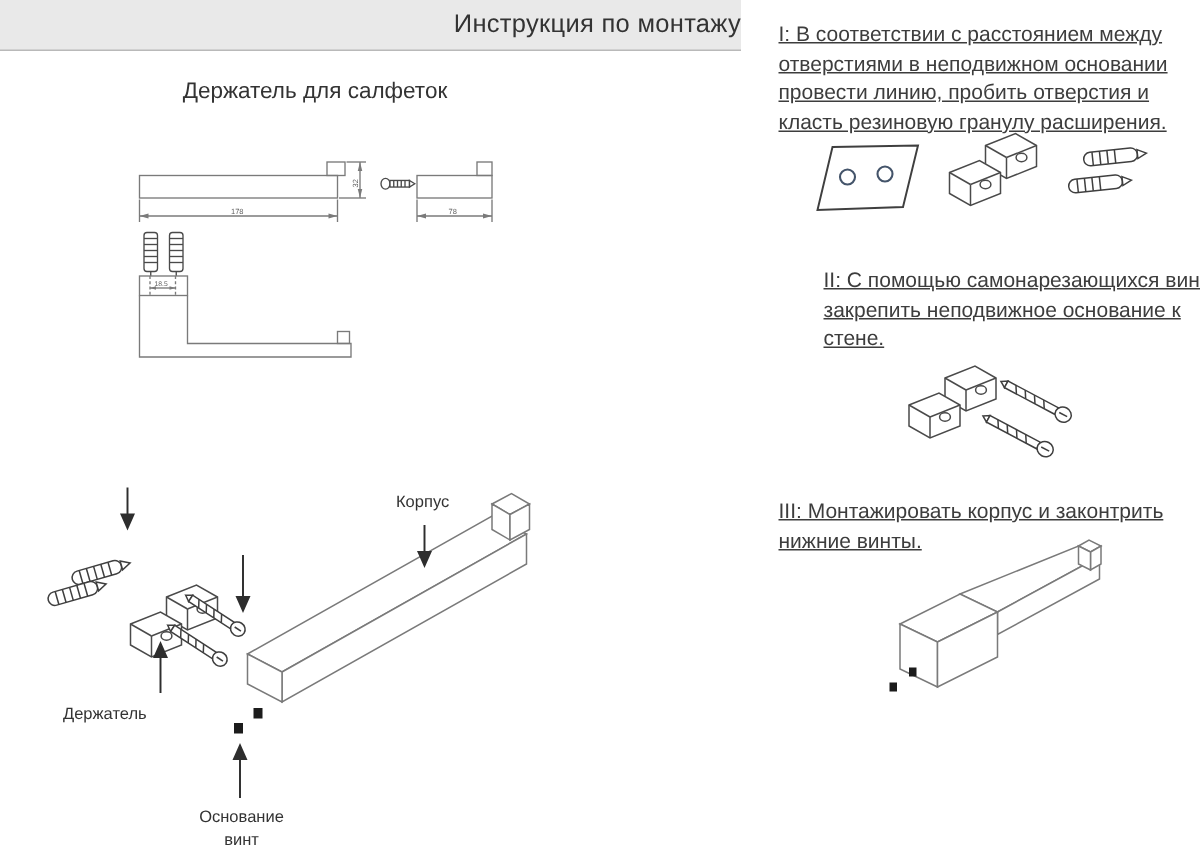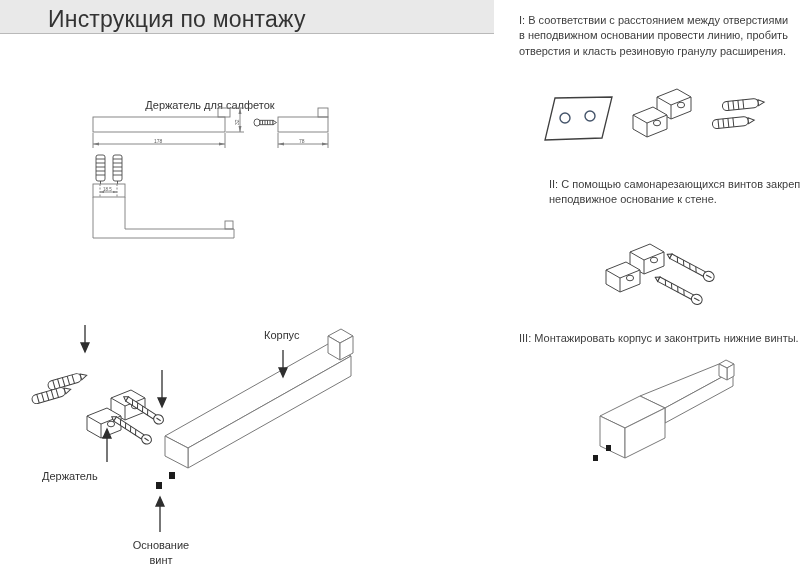--- a/index.html
+++ b/index.html
@@ -8,29 +8,29 @@
     font-family:"Liberation Sans", sans-serif; color:#3b3b3b; overflow:hidden;
   }
   .abs { position:absolute; }
   svg { overflow:visible; display:block; }
 
   .title-band {
     position:absolute; left:0; top:0; width:494px; height:33px;
     background:#e9e9e9; border-bottom:1px solid #b9b9b9;
   }
   .doc-title {
-    position:absolute; left:0; top:6px; width:100%; text-align:left;
-    font-size:23px; color:#333333; letter-spacing:0.2px;margin-left:48px;
+    position:absolute; left:0; top:6px; width:100%; text-align:right;
+    font-size:17px; color:#333333; letter-spacing:0.2px;
   }
   .doc-subtitle {
     position:absolute; left:95px; top:52px; width:230px; text-align:center;
-    font-size:11px; color:#333333;margin-top:47px;
+    font-size:15px; color:#333333;
   }
   .step-text {
-    position:absolute; font-size:11px; line-height:1.4; color:#3d3d3d;
+    position:absolute; font-size:14px; line-height:1.4; color:#3d3d3d;text-decoration:underline;
   }
   .part-label {
     position:absolute; font-size:11px; line-height:1.35; color:#333333;
   }
   .center { text-align:center; }
   .dim-text { font-family:"Liberation Sans", sans-serif; }
 </style>
 </head>
 <body>
 

